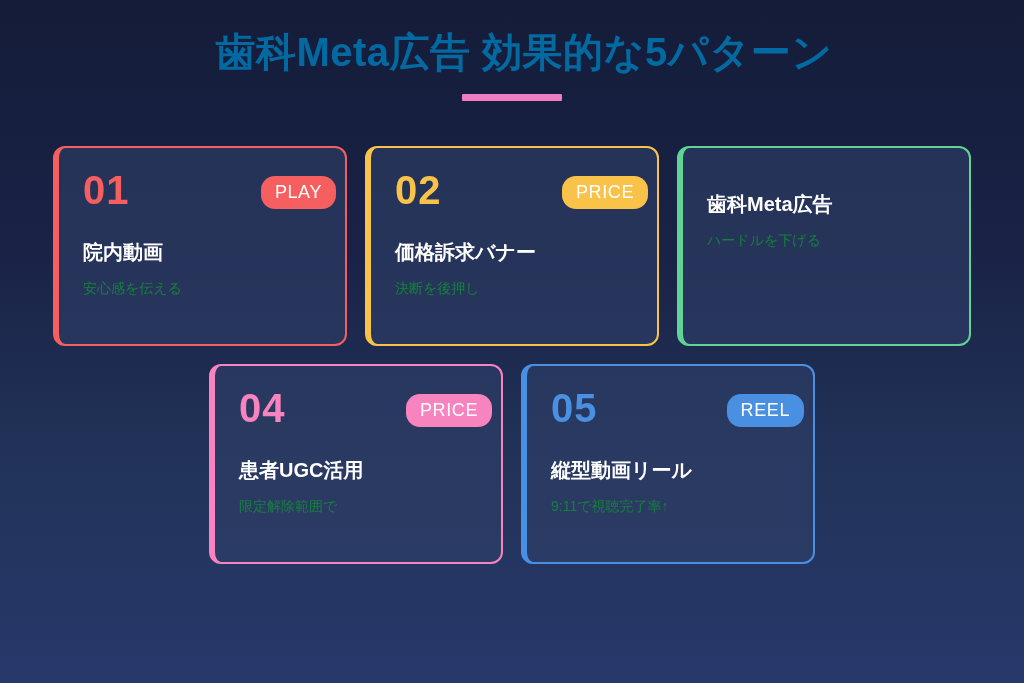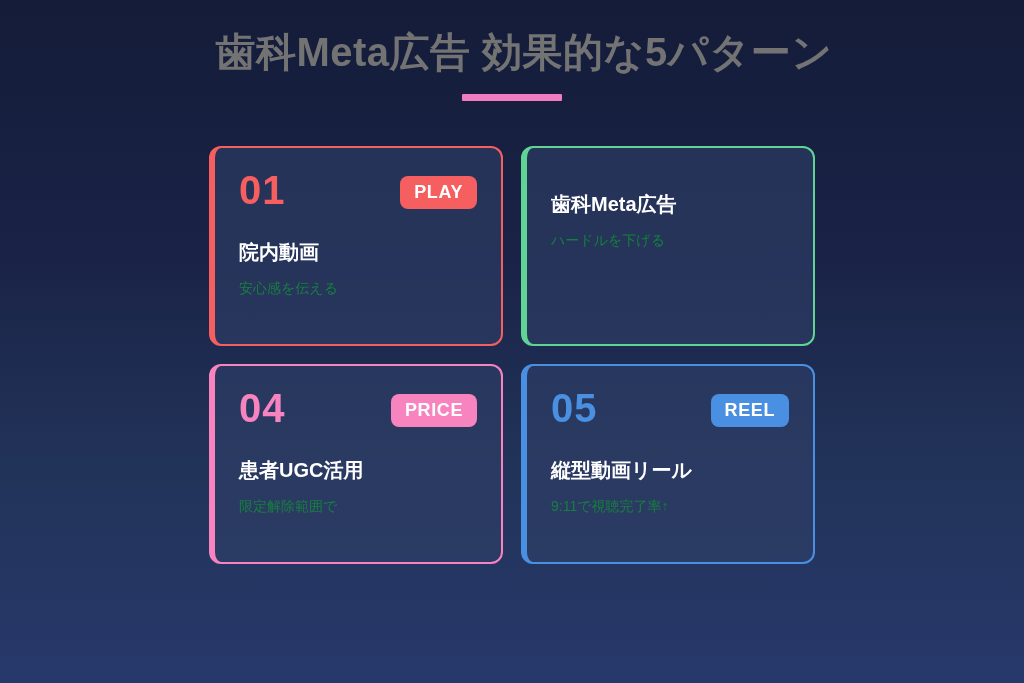--- a/index.html
+++ b/index.html
@@ -25,21 +25,21 @@
   
   .header {
     padding-top: 28px;
     text-align: center;
   }
   .slide-title {
     margin: 0;
     font-size: 40px;
     line-height: 1.2;
     font-weight: bold;
-    color: #737373;
+    color: #0369a1;
     letter-spacing: 0.5px;
     padding-left: 24px;
   }
   .title-underline {
     width: 100px;
     height: 7px;
     margin: 18px auto 0;
     background: #f07cc4;
     border-radius: 1px;
   }
@@ -60,21 +60,21 @@
 
   .card {
     position: relative;
     box-sizing: border-box;
     width: 294px;
     height: 200px;
     background: rgba(47, 63, 104, 0.62);
     border-radius: 12px;
     border: 2px solid var(--accent);
     border-left: 6px solid var(--accent);
-    padding: 22px 24px 0 24px;
+    padding: 22px 9px 0 24px;
   }
 
   .card-head {
     display: flex;
     align-items: flex-start;
     justify-content: space-between;
     height: 48px;
   }
 
   .card-number {
@@ -82,26 +82,26 @@
     line-height: 40px;
     font-weight: bold;
     color: var(--accent);
     letter-spacing: 1px;
   }
 
   .card-badge {
     display: inline-block;
     margin-top: 6px;
     padding: 7px 14px 8px;
-    border-radius: 8px;
+    border-radius: 14px;
     background: var(--accent);
     color: #ffffff;
     font-size: 18px;
     line-height: 18px;
-    font-weight: bold;
+    font-weight: normal;
     letter-spacing: 0.6px;
     white-space: nowrap;
   }
 
   .card-title {
     margin-top: 22px;
     font-size: 20px;
     line-height: 1.25;
     font-weight: bold;
     color: #ffffff;
@@ -128,20 +128,28 @@
 
     <div class="card" style="--accent:#f65f5f;">
       <div class="card-head">
         <div class="card-number">01</div>
         <div class="card-badge">PLAY</div>
       </div>
       <div class="card-title">院内動画</div>
       <div class="card-subtitle">安心感を伝える</div>
     </div>
 
+    <div class="card" style="--accent:#f9c349;">
+      <div class="card-head">
+        <div class="card-number">02</div>
+        <div class="card-badge">PRICE</div>
+      </div>
+      <div class="card-title">価格訴求バナー</div>
+      <div class="card-subtitle">決断を後押し</div>
+    </div>
 
     <div class="card" style="--accent:#5fd494;">
       <div class="card-title">歯科Meta広告</div>
       <div class="card-subtitle">ハードルを下げる</div>
     </div>
 
   </div>
 
   <div class="cards-bottom">
 

